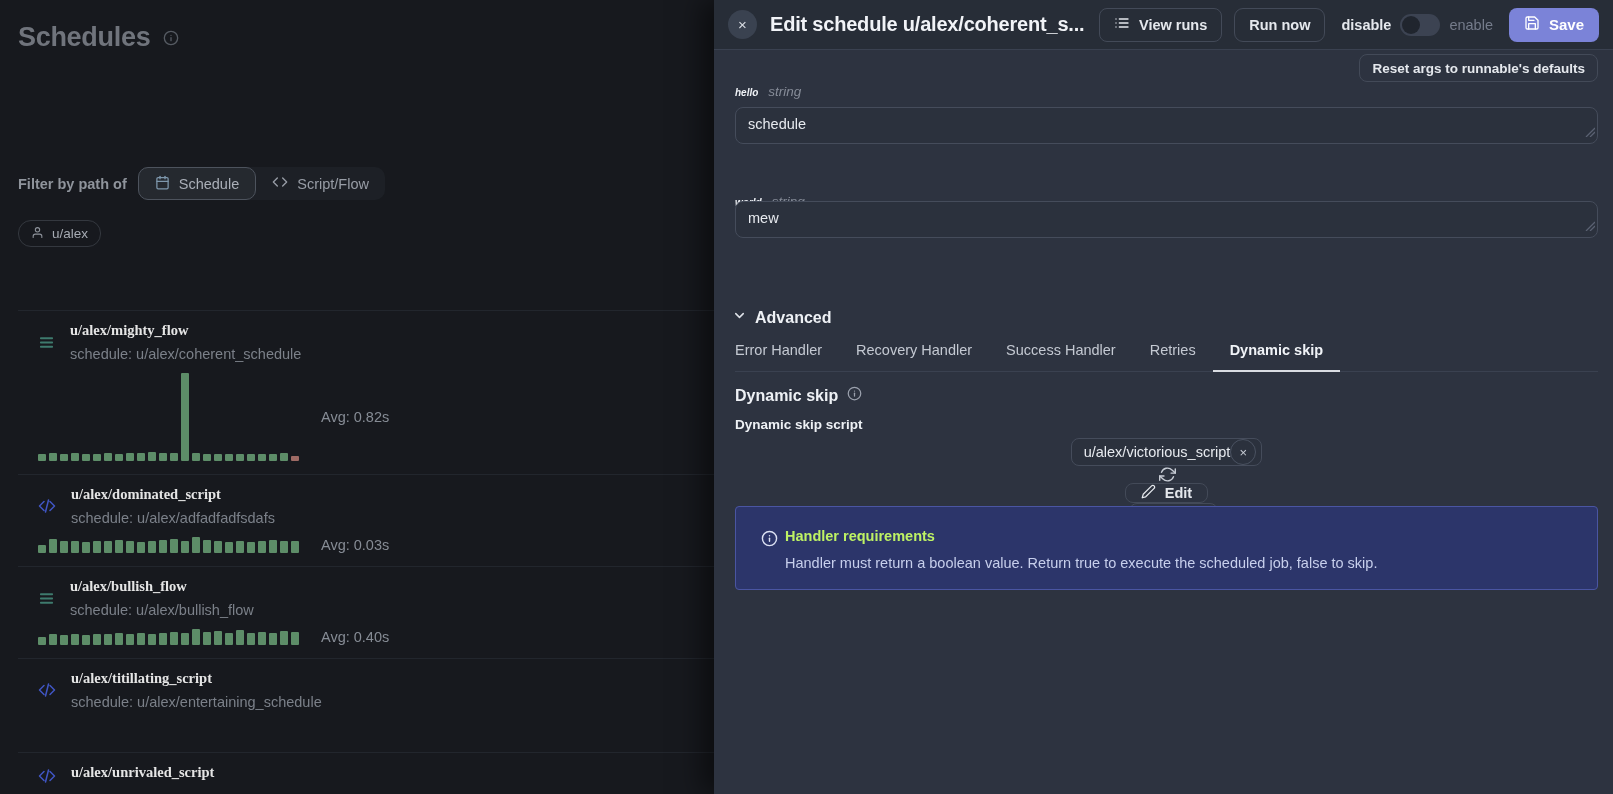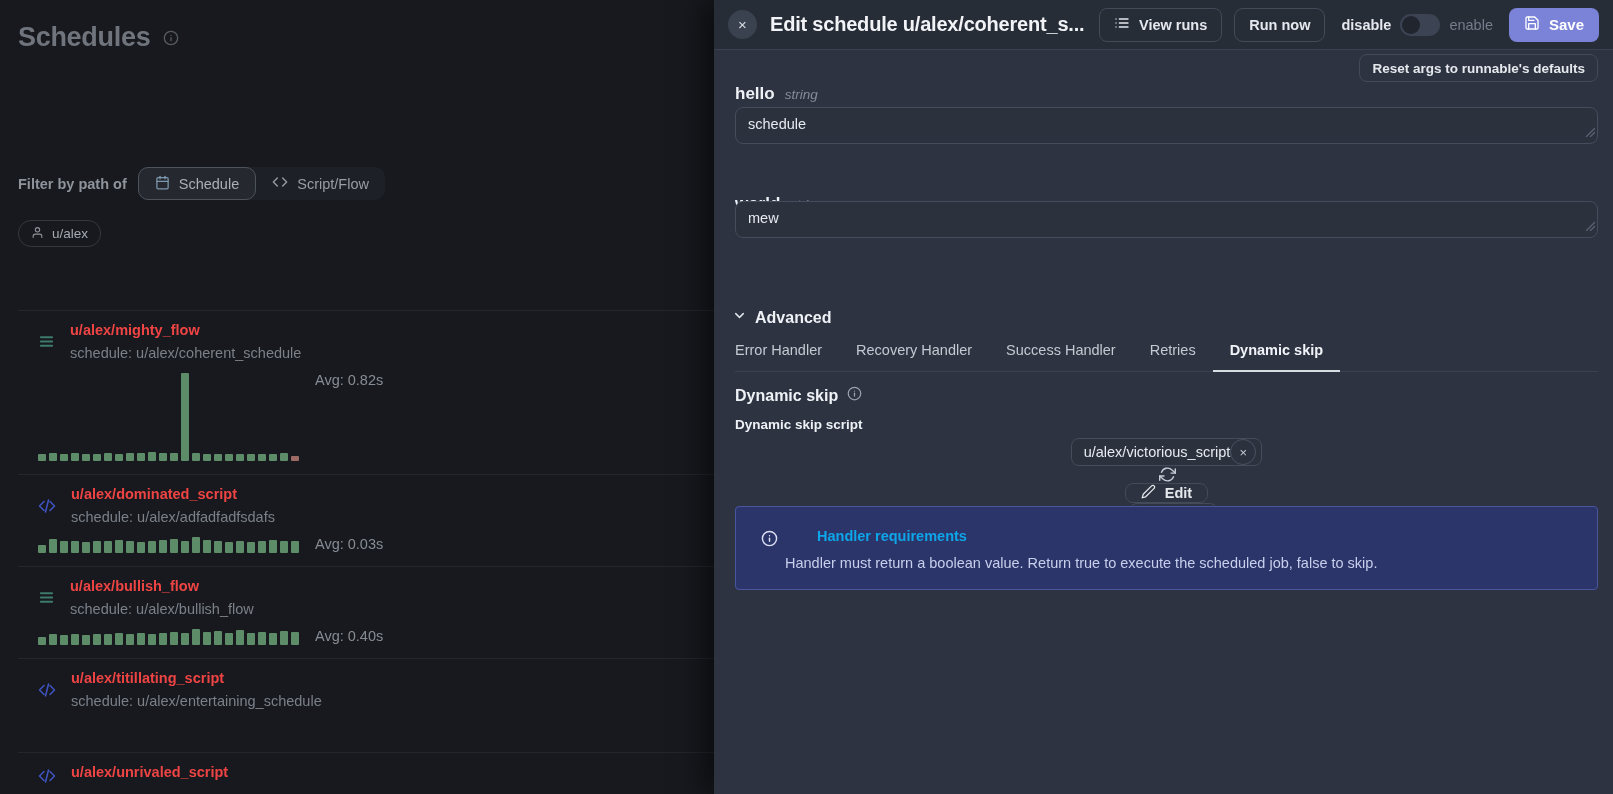--- a/index.html
+++ b/index.html
@@ -42,23 +42,23 @@
   }
   .chip svg { color:#8d929a; }
 
   .sched-list { position:absolute; left:18px; top:310px; width:696px; }
   .sched-item { position:relative; border-top:1px solid #22262d; cursor:pointer; }
   .si0 { height:164px; } .si1 { height:92px; } .si2 { height:92px; } .si3 { height:94px; } .si4 { height:120px; }
   .sched-head { display:flex; align-items:center; gap:15px; padding:11px 0 0 20px; }
   .sched-icon { display:flex; }
   .sched-icon.flow { color:#3e7a6d; }
   .sched-icon.script { color:#4056c4; }
-  .sched-name { font-size:14.5px; font-weight:700; color:#ef4444; margin-bottom:7px; }
+  .sched-name { font-size:14.5px; font-weight:700; color:#e5e5e5; margin-bottom:7px;font-family:Liberation Serif, serif; }
   .sched-sub { font-size:14.5px; color:#7b8089; }
-  .sched-chart { position:absolute; left:20px; bottom:13px; display:flex; align-items:flex-start; gap:3px; }
+  .sched-chart { position:absolute; left:20px; bottom:13px; display:flex; align-items:center; gap:9px; }
   .bar { width:8px; background:#5d8d68; border-radius:1px; }
   .bar.fail { background:#9e6a64; }
   .avg { margin-left:13px; font-size:14.5px; color:#868c95; line-height:1; }
 
   
   .drawer {
     position:absolute; left:714px; top:0; width:899px; height:794px;
     background:#2d3340; box-shadow:-12px 0 26px rgba(0,0,0,0.5);
   }
   .dheader {
@@ -90,21 +90,21 @@
 
   .dbody { position:absolute; top:50px; left:0; right:0; bottom:0; }
   .reset-btn {
     position:absolute; top:4px; right:15px; height:28px; display:flex; align-items:center;
     padding:0 12px; border:1px solid #434a58; border-radius:8px;
     font-size:13.5px; font-weight:700; color:#e5e8ed; background:transparent; cursor:pointer;
   }
 
   .field-label { position:absolute; left:21px; display:flex; align-items:baseline; gap:10px; }
   .fl1 { top:34px; } .fl2 { top:144px; }
-  .fname { font-size:17px; font-weight:700; color:#eef1f5; }
+  .fname { font-size:10px; font-weight:700; color:#eef1f5;font-style:italic; }
   .ftype { font-size:13.5px; font-style:italic; color:#868c98; }
   .ta-wrap { position:absolute; left:21px; right:15px; height:37px; }
   .ta1 { top:57px; } .ta2 { top:151px;text-decoration:underline; }
   .ta-wrap textarea {
     width:100%; height:100%; background:#2b313d; border:1px solid #454c5b; border-radius:8px;
     color:#e7eaef; font-size:14.5px; font-family:inherit; padding:8px 12px; resize:none; outline:none;
   }
   .grip { position:absolute; right:3px; bottom:3px; pointer-events:none; }
 
   .adv-head {
@@ -147,21 +147,21 @@
     border:1px solid #434a58; border-radius:8px; background:transparent;
     font-size:14.5px; font-weight:700; color:#e5e8ed; cursor:pointer;
   }
   .sbtn + .sbtn { margin-left:14px; }
 
   .info-box {
     position:absolute; left:21px; right:15px; top:456px; height:84px;
     background:#2c356a; border:1px solid #4a55a2; border-radius:4px;
   }
   .info-icon { position:absolute; left:25px; top:23px; color:#dce1f3; display:flex; }
-  .info-title { position:absolute; left:49px; top:21px; font-size:14.5px; font-weight:700; color:#0ea5e9;margin-left:32px; }
+  .info-title { position:absolute; left:49px; top:21px; font-size:14.5px; font-weight:700; color:#bef264; }
   .info-text { position:absolute; left:49px; top:48px; font-size:14.5px; color:#c7cfec; }
 </style>
 </head>
 <body>
 
 <div class="stage">
 
   <div class="left">
     <h1 class="page-title">
       <span>Schedules</span>

